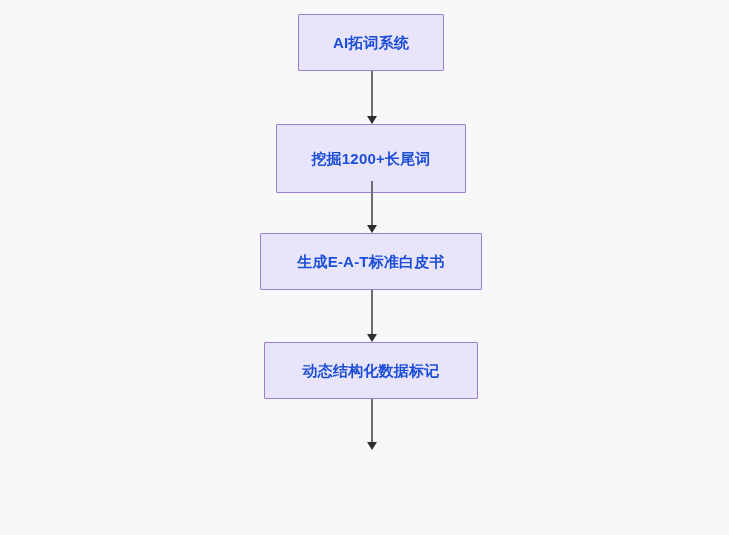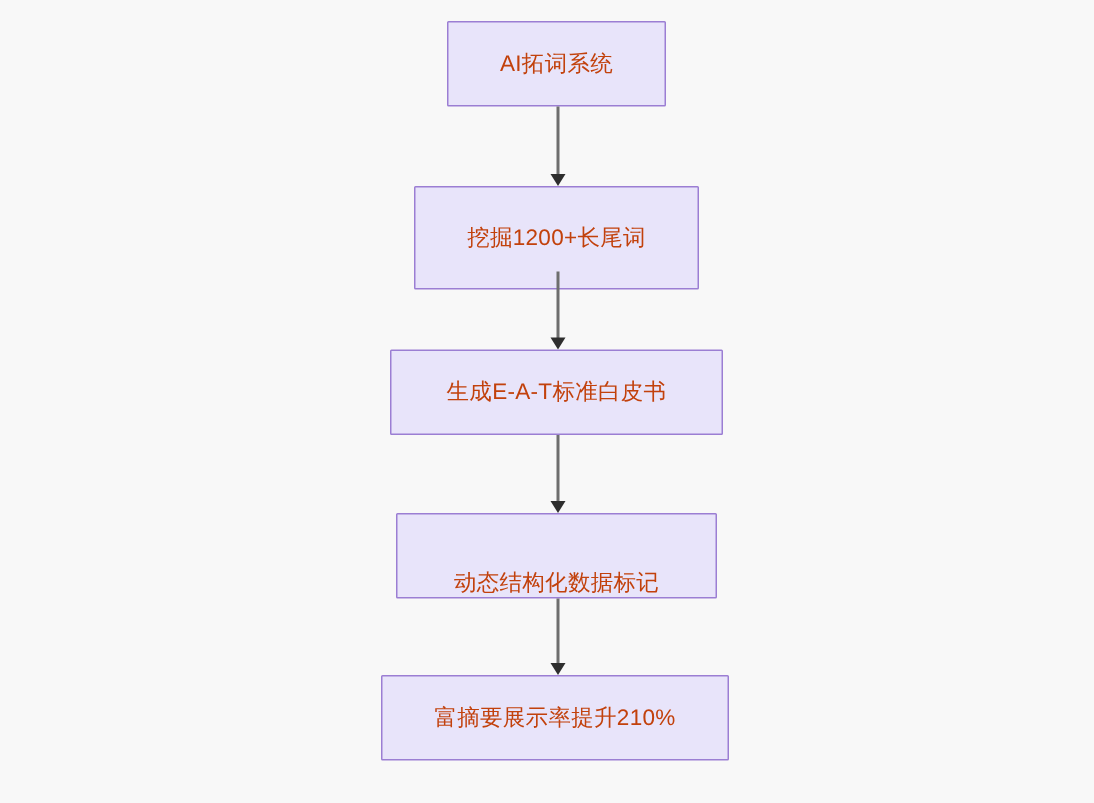--- a/index.html
+++ b/index.html
@@ -27,31 +27,31 @@
     border: 1.4px solid #9b7ed3;
     display: flex;
     align-items: center;
     justify-content: center;
     border-radius: 1px;
   }
 
   .node-label {
     font-size: 15px;
     line-height: 1.2;
-    color: #c2410c;
+    color: #1d4ed8;
     letter-spacing: 0.2px;
     white-space: nowrap;
-    font-weight: 400;
+    font-weight: 700;
   }
 
   
   .node-1 { left: 298px; top: 14px;  width: 146px; height: 57px; }
   .node-2 { left: 276px; top: 124px; width: 190px; height: 69px; }
   .node-3 { left: 260px; top: 233px; width: 222px; height: 57px; text-align: center; }
-  .node-4 { left: 264px; top: 342px; width: 214px; height: 57px; align-items: flex-end; }
+  .node-4 { left: 264px; top: 342px; width: 214px; height: 57px; }
   .node-5 { left: 254px; top: 450px; width: 232px; height: 57px; }
 
   .connector {
     position: absolute;
     left: 371px;
     width: 2px;
     background: #6e6e6e;
   }
   .conn-1 { top: 71px;  height: 46px; }
   .conn-2 { top: 181px; height: 45px; }
@@ -98,17 +98,14 @@
   <div class="connector conn-3"></div>
   <div class="arrowhead arrow-3"></div>
 
   <div class="node node-4">
     <span class="node-label">动态结构化数据标记</span>
   </div>
 
   <div class="connector conn-4"></div>
   <div class="arrowhead arrow-4"></div>
 
-  <div class="node node-5">
-    <span class="node-label">富摘要展示率提升210%</span>
-  </div>
 
 </div>
 
 </body></html>

